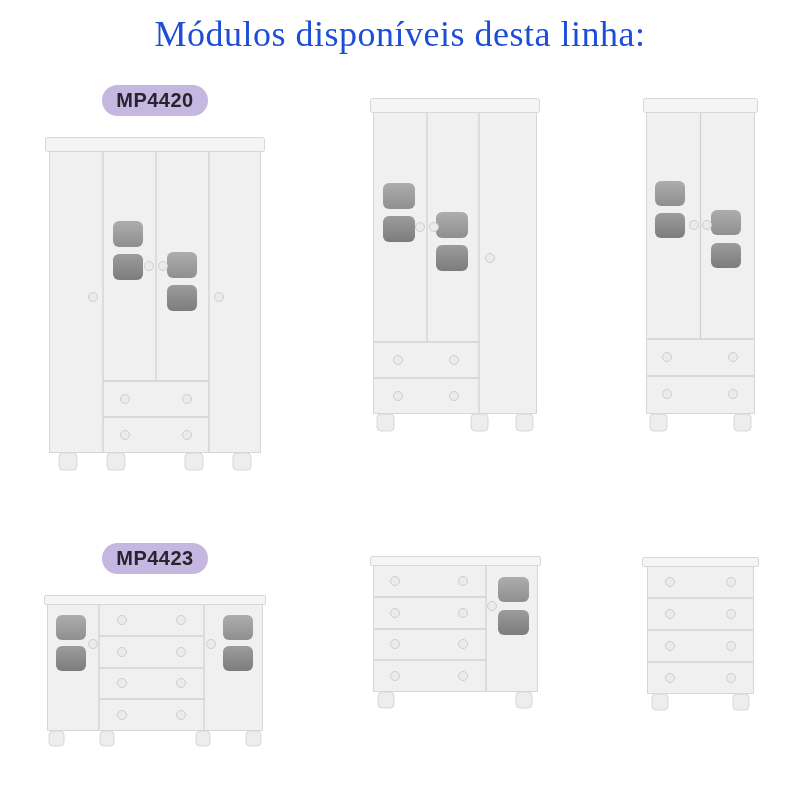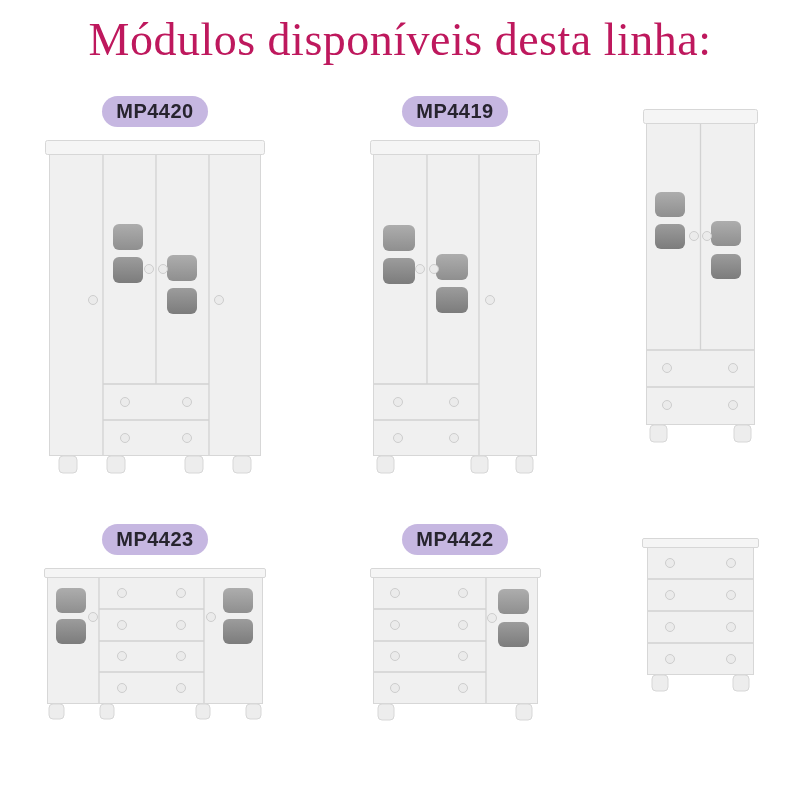--- a/index.html
+++ b/index.html
@@ -4,29 +4,29 @@
 <style>
   * { box-sizing: border-box; }
   html, body { margin: 0; padding: 0; background: #ffffff; }
   .page {
     width: 800px; height: 800px; background: #ffffff; overflow: hidden;
     font-family: "Liberation Sans", sans-serif;
   }
   .title {
     margin: 0; padding-top: 13px; text-align: center;
     font-family: "Liberation Serif", serif; font-weight: 400;
-    font-size: 46px; color: #be185d; letter-spacing: 0.5px;
+    font-size: 36px; color: #1d4ed8; letter-spacing: 0.5px;
   }
   .grid {
     display: grid; grid-template-columns: 310px 290px 200px;
     justify-items: center; align-items: start;
   }
   .row1 { margin-top: 30px; }
-  .row2 { margin-top: 46px; }
-  .cell { display: flex; flex-direction: column; align-items: center; }
+  .row2 { margin-top: 68px; }
+  .cell { display: flex; flex-direction: column; align-items: center; gap: 8px; }
   .badge {
     background: #c6b7e1; color: #27242e;
     font-weight: bold; font-size: 20px; line-height: 23px;
     padding: 4px 14px; border-radius: 16px; letter-spacing: 0.5px;
     white-space: nowrap;
   }
   .furn { margin-top: 11px; display: block; }
   .footnote {
     margin-top: 46px; text-align: center;
     font-weight: bold; font-size: 20px; color: #151515; letter-spacing: 0.2px;
@@ -84,21 +84,20 @@
         <g fill="#ededed" stroke="#d7d7d7">
           <rect x="14" y="318" width="18" height="17" rx="4"></rect>
           <rect x="62" y="318" width="18" height="17" rx="4"></rect>
           <rect x="140" y="318" width="18" height="17" rx="4"></rect>
           <rect x="188" y="318" width="18" height="17" rx="4"></rect>
         </g>
       </svg>
     </div>
 
     <div class="cell">
-      <div class="badge">MP4419</div>
       <svg class="furn" width="170" height="340" viewBox="0 0 170 340">
         <g>
           <rect x="0.5" y="2.5" width="169" height="14" rx="2" fill="#f5f5f5" stroke="#d7d7d7"></rect>
           <rect x="3.5" y="16.5" width="163" height="301" fill="#f0f0f0" stroke="#d7d7d7"></rect>
         </g>
         <g stroke="#d2d2d2" stroke-width="1.3">
           <line x1="57" y1="17" x2="57" y2="246"></line>
           <line x1="109" y1="17" x2="109" y2="317"></line>
           <line x1="4" y1="246" x2="109" y2="246"></line>
           <line x1="4" y1="282" x2="109" y2="282"></line>
@@ -196,21 +195,20 @@
         <g fill="#ededed" stroke="#d7d7d7">
           <rect x="5" y="138" width="15" height="15" rx="4"></rect>
           <rect x="56" y="138" width="14" height="15" rx="4"></rect>
           <rect x="152" y="138" width="14" height="15" rx="4"></rect>
           <rect x="202" y="138" width="15" height="15" rx="4"></rect>
         </g>
       </svg>
     </div>
 
     <div class="cell">
-      <div class="badge">MP4422</div>
       <svg class="furn" width="171" height="158" viewBox="0 0 171 158">
         <g>
           <rect x="0.5" y="2.5" width="170" height="9" rx="1.5" fill="#f5f5f5" stroke="#d7d7d7"></rect>
           <rect x="3.5" y="11.5" width="164" height="126" fill="#f0f0f0" stroke="#d7d7d7"></rect>
         </g>
         <g stroke="#d2d2d2" stroke-width="1.3">
           <line x1="116" y1="12" x2="116" y2="137"></line>
           <line x1="4" y1="43" x2="116" y2="43"></line>
           <line x1="4" y1="75" x2="116" y2="75"></line>
           <line x1="4" y1="106" x2="116" y2="106"></line>

